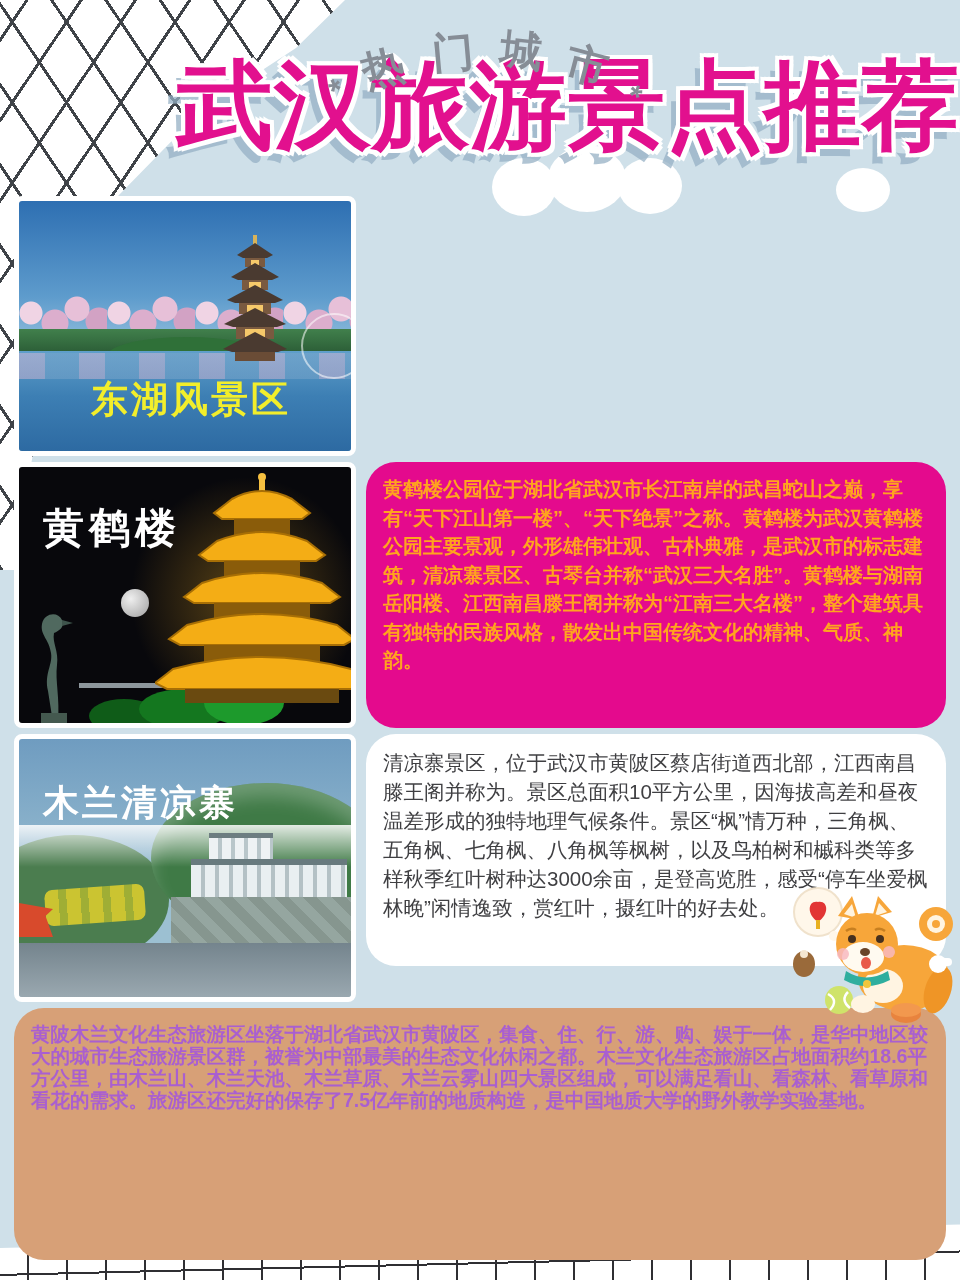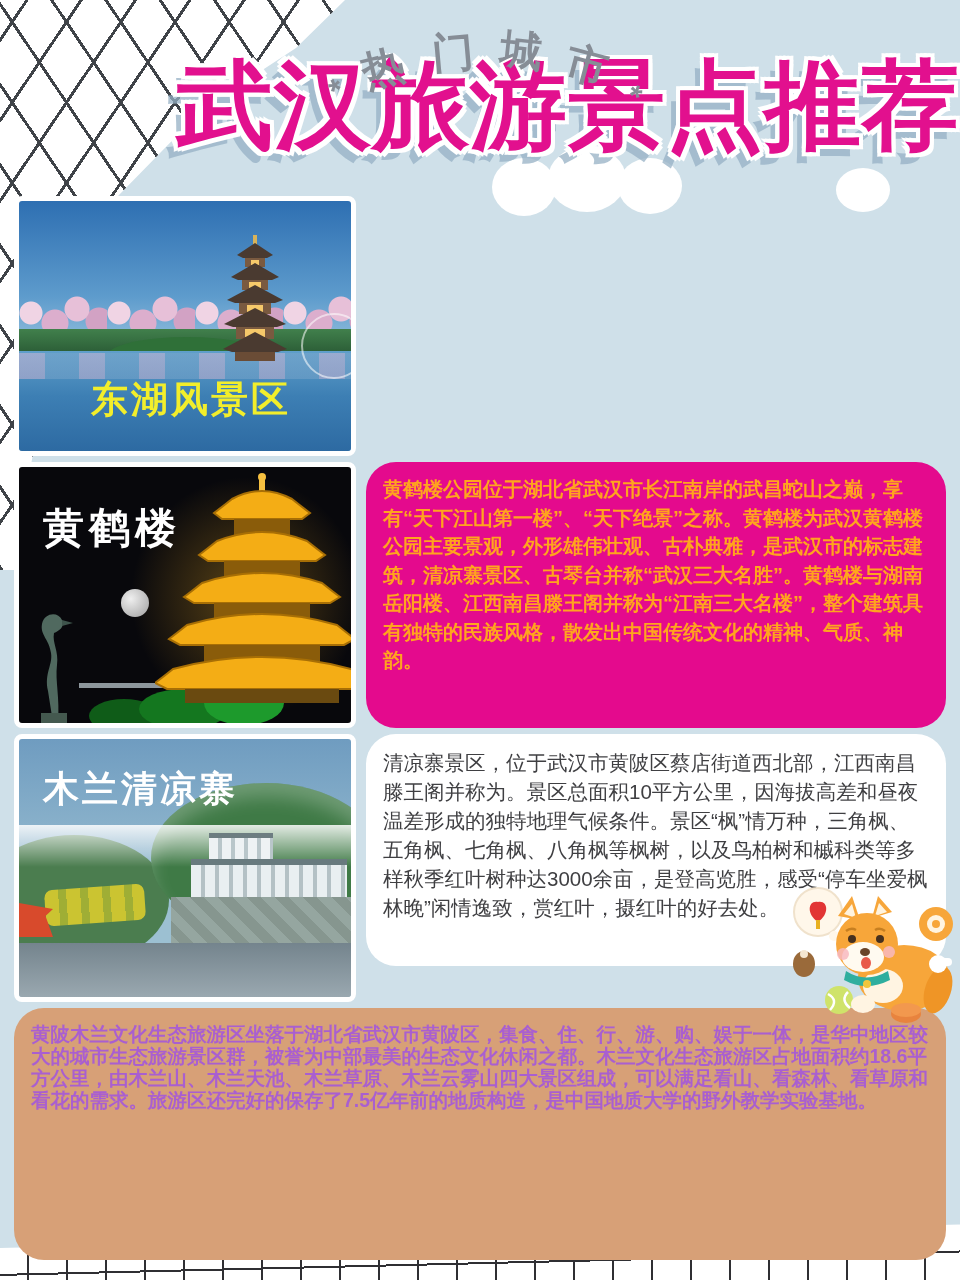--- a/index.html
+++ b/index.html
@@ -51,21 +51,21 @@
     border-radius:8px;overflow:hidden;}
   .photo1{height:250px;background:linear-gradient(180deg,#2e6fb2 0%,#5d9bcc 38%,#8ab9da 55%);}
   .photo2{height:256px;background:#08080c;}
   .photo3{height:258px;background:linear-gradient(180deg,#6f9cc0,#9cc0d2 60%);}
   .photo4{height:220px;background:linear-gradient(180deg,#c8e0ee 0%,#dcecf4 30%);}
   .lbl{position:absolute;font-weight:800;z-index:6;letter-spacing:3px;}
   .lbl-y{color:#f2ee2b;}
   .lbl-w{color:#ffffff;}
   .lbl1{left:60px;bottom:26px;font-size:37px;margin-left:12px;}
   .lbl2{left:24px;top:34px;font-size:41px;letter-spacing:5px;}
-  .lbl3{left:24px;top:26px;font-size:36px;}
+  .lbl3{left:24px;top:40px;font-size:36px;}
   .lbl4{left:20px;bottom:16px;font-size:37px;}
 
   
   .p1-blossom{position:absolute;left:0;top:92px;width:100%;height:46px;
     background-image:
       radial-gradient(circle at 12px 20px,#f0d4e4 0 11px,transparent 12px),
       radial-gradient(circle at 36px 30px,#dcaecd 0 13px,transparent 14px),
       radial-gradient(circle at 58px 16px,#e7c0d8 0 12px,transparent 13px),
       radial-gradient(circle at 80px 28px,#d2a2c4 0 13px,transparent 14px);
     background-size:88px 46px;background-repeat:repeat-x;}

